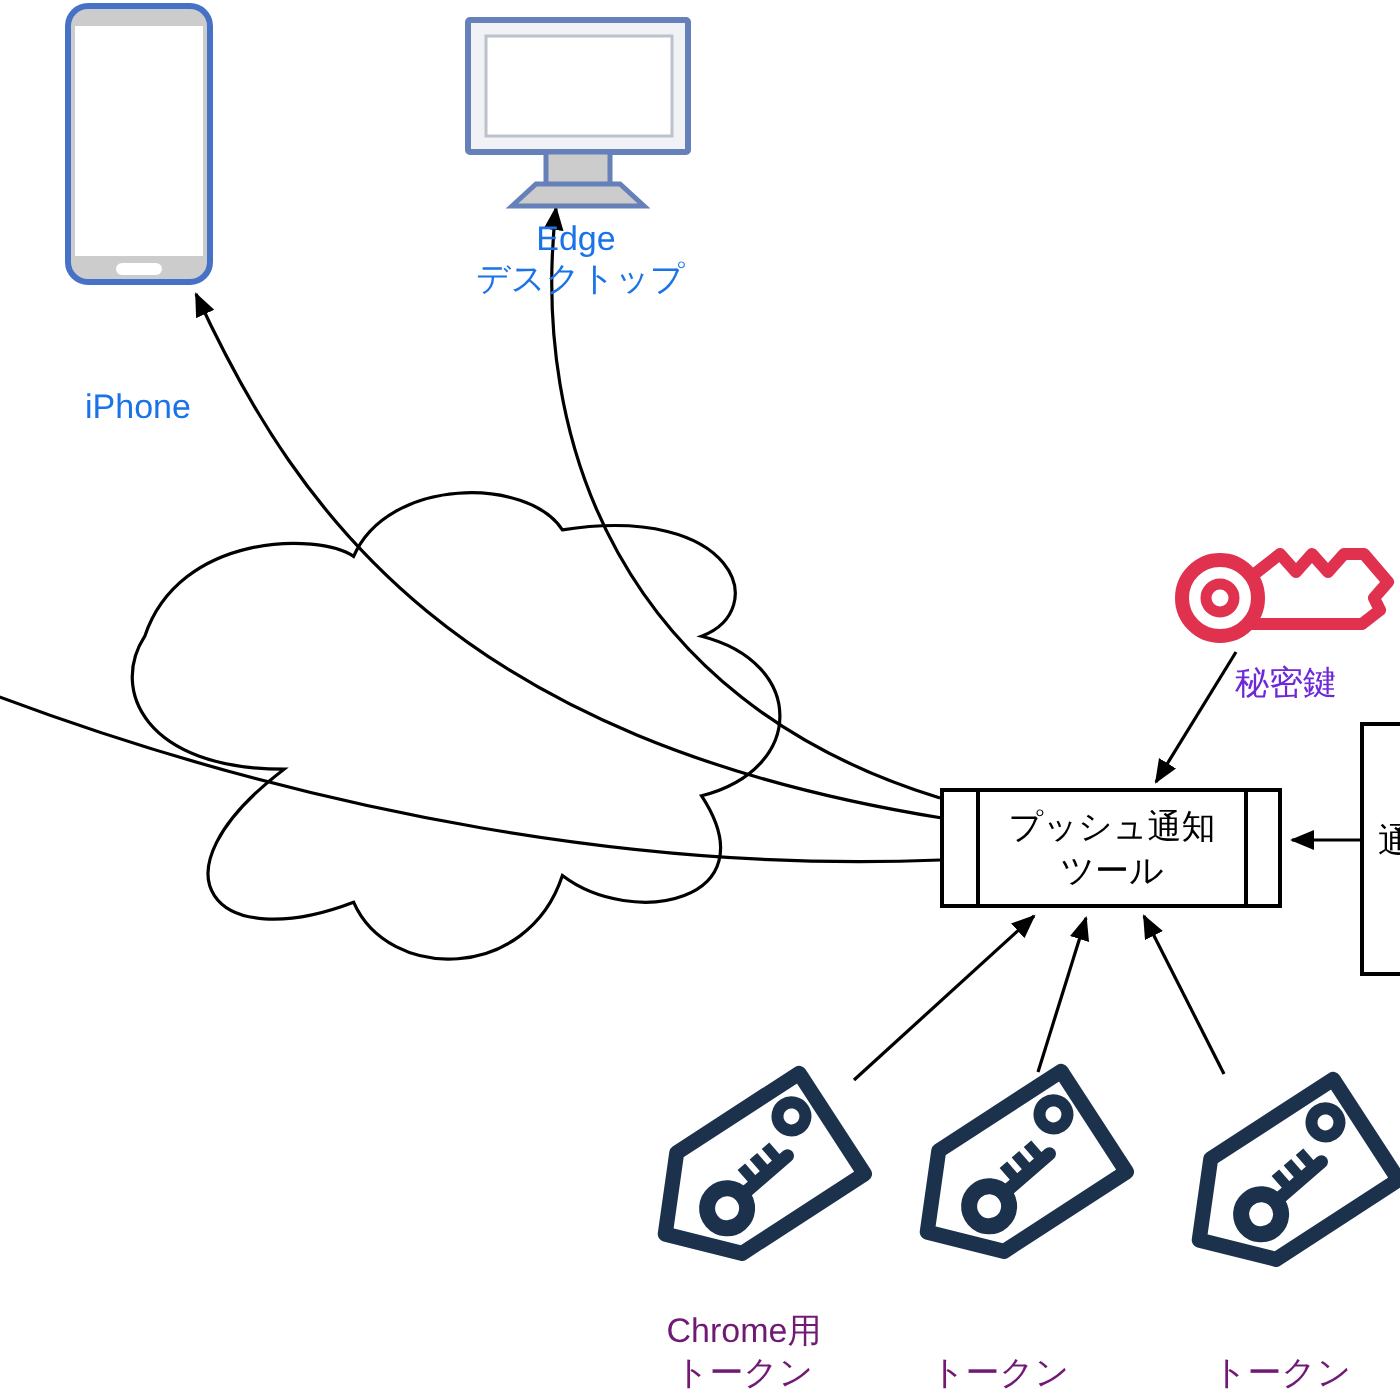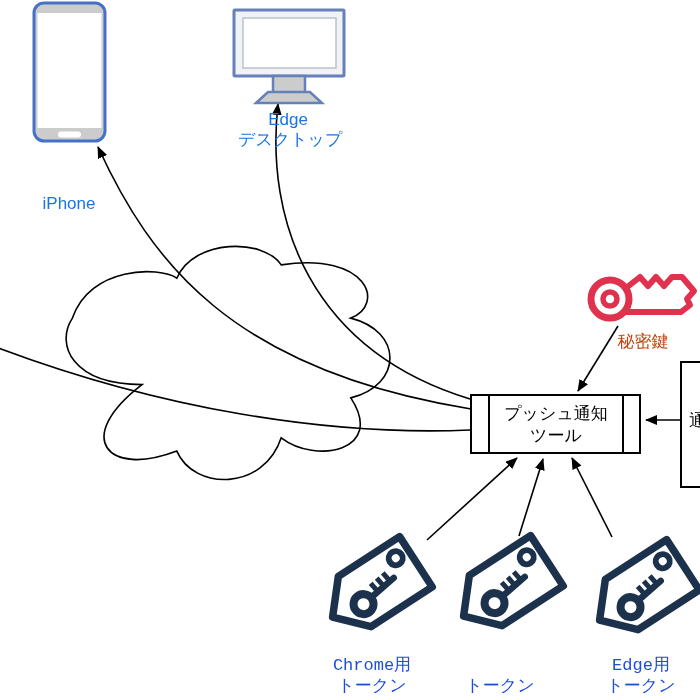--- a/index.html
+++ b/index.html
@@ -6,22 +6,22 @@
   #canvas{
     position:relative;width:700px;height:700px;overflow:hidden;
     background:#ffffff;font-family:"Liberation Sans",sans-serif;
   }
   #shapes{position:absolute;left:0;top:0;}
   .lbl{
     position:absolute;font-size:17px;line-height:20px;text-align:center;
     white-space:nowrap;letter-spacing:0;
   }
   .lbl-blue{color:#1a73e8;}
-  .lbl-navy{color:#c2410c;}
-  .lbl-token{color:#1d4ed8;font-family:Liberation Mono, monospace;}
+  .lbl-navy{color:#6d28d9;}
+  .lbl-token{color:#701a75;}
   .lbl-black{color:#000000;}
 </style>
 </head>
 <body>
 
 <div id="canvas">
 
   <svg id="shapes" width="700" height="700" viewBox="0 0 700 700">
     <defs>
       <marker id="arw" markerUnits="userSpaceOnUse" markerWidth="14" markerHeight="12" refX="11" refY="5" orient="auto">
@@ -118,16 +118,15 @@
   <div class="lbl lbl-black" style="left:486px;top:426px;width:140px;">ツール</div>
   <div class="lbl lbl-black" style="left:486px;top:404px;width:140px;">プッシュ通知</div>
 
   <div class="lbl lbl-black" style="left:689px;top:411px;width:40px;text-align:left;">通</div>
 
   <div class="lbl lbl-token" style="left:312px;top:656px;width:120px;">Chrome用</div>
   <div class="lbl lbl-token" style="left:312px;top:677px;width:120px;">トークン</div>
 
   <div class="lbl lbl-token" style="left:440px;top:677px;width:120px;">トークン</div>
 
-  <div class="lbl lbl-token" style="left:581px;top:656px;width:120px;">Edge用</div>
   <div class="lbl lbl-token" style="left:581px;top:677px;width:120px;">トークン</div>
 
 </div>
 
 </body></html>

